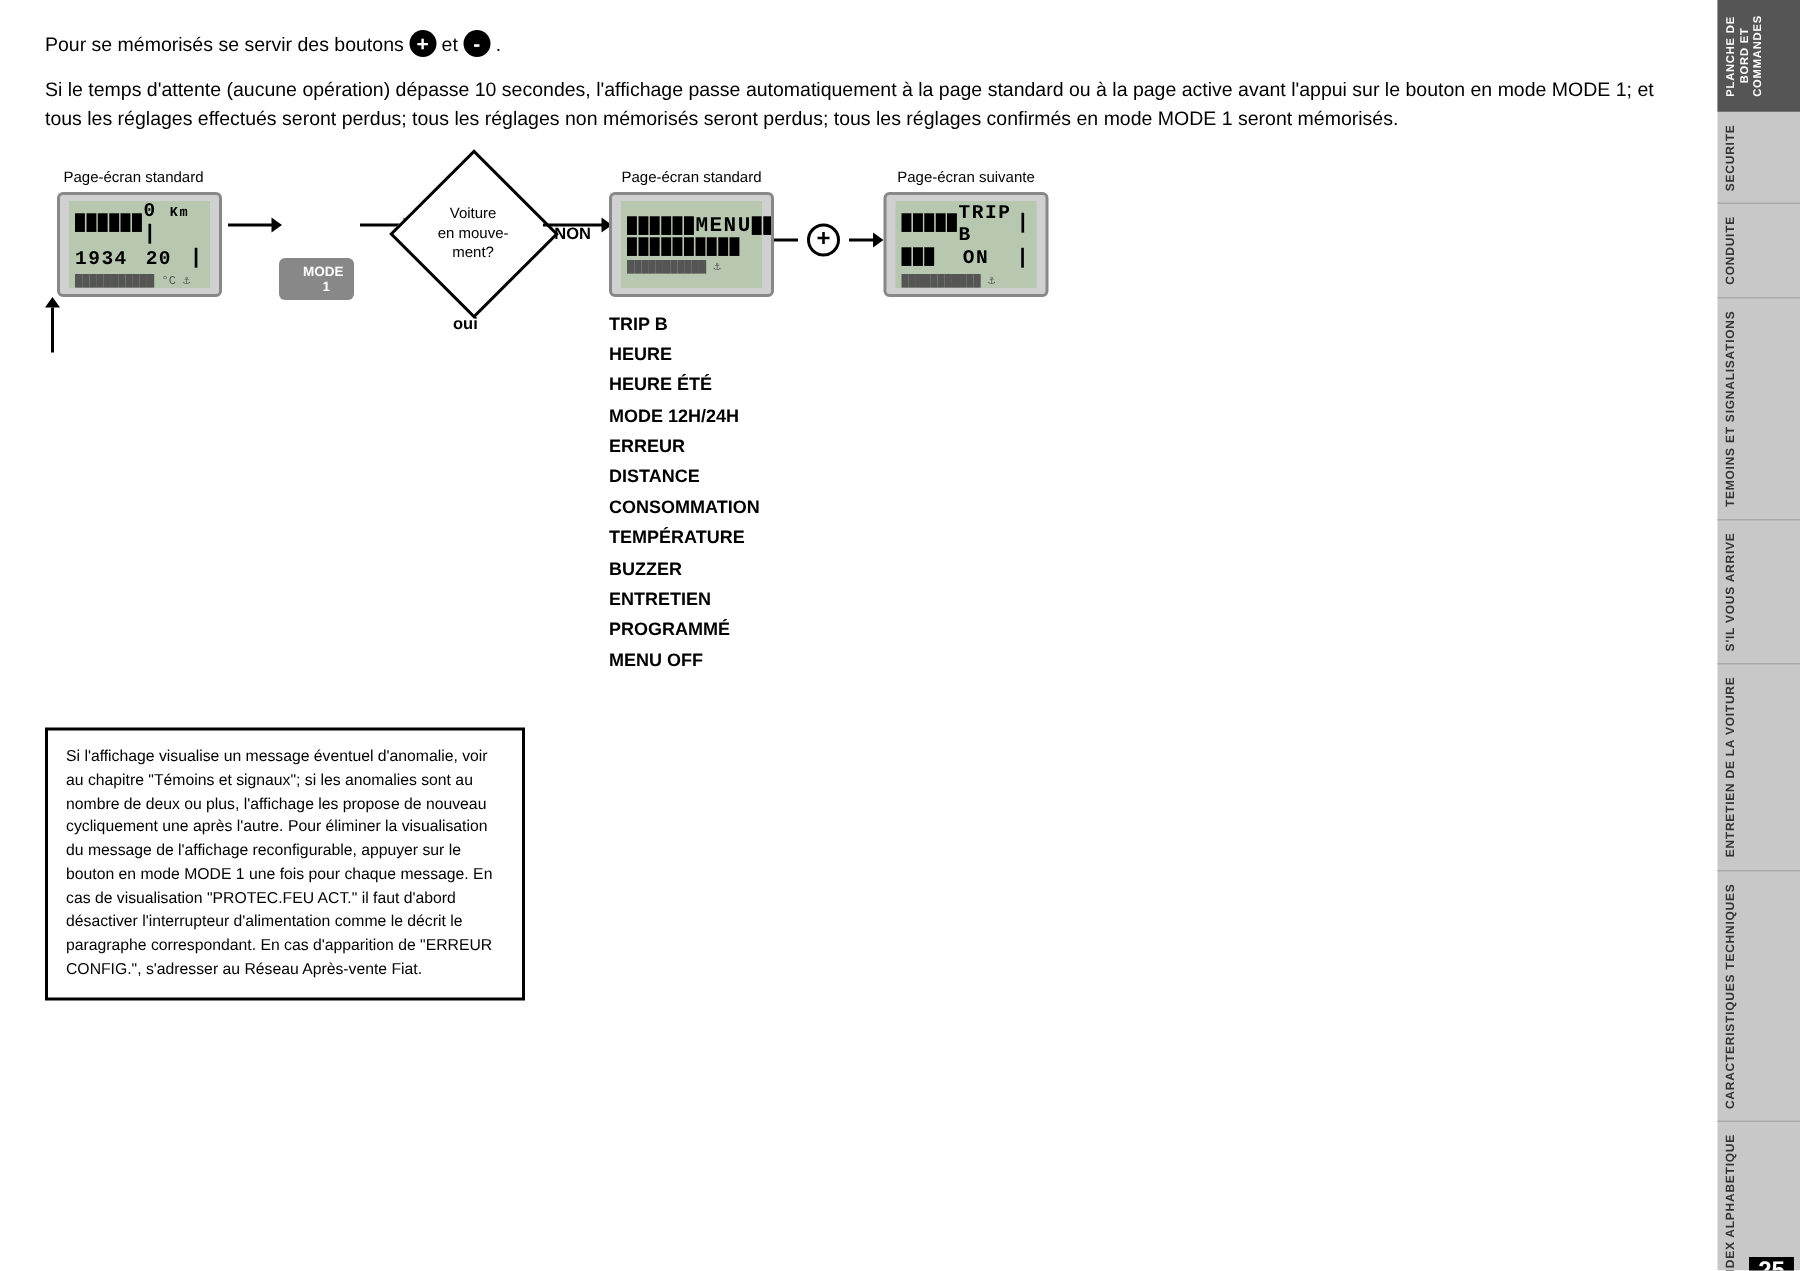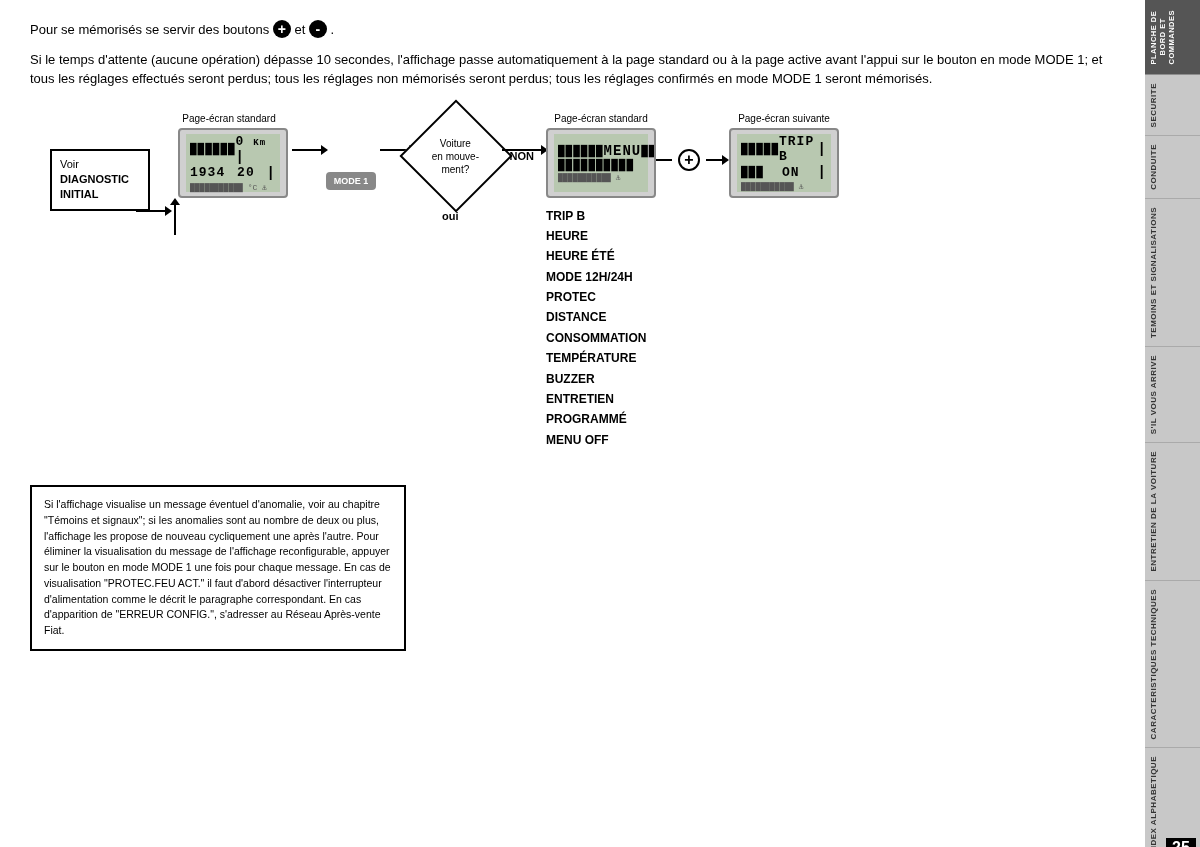--- a/index.html
+++ b/index.html
@@ -149,24 +149,24 @@
       align-items: center;
       justify-content: center;
       position: relative;
     }
 
     
     .mode-button {
       background: #888;
       color: #fff;
       border-radius: 4px;
-      padding: 4px 6px;
+      padding: 4px 16px;
       font-size: 9px;
       font-weight: bold;
-      text-align: center;
+      text-align: right;
       width: 50px;
       margin-top: 35px;
     }
 
     
     .sidebar {
       width: 55px;
       background: #c8c8c8;
       display: flex;
       flex-direction: column;
@@ -253,21 +253,21 @@
       margin-top: 8px;
       font-size: 12px;
       font-weight: bold;
       line-height: 1.7;
     }
 
     
     .info-box {
       border: 2px solid #000;
       padding: 10px 12px;
-      width: 376px;
+      width: 320px;
       font-size: 10.5px;
       line-height: 1.5;
       margin-top: 20px;
     }
 
     
     .plus-circle {
       width: 22px;
       height: 22px;
       border-radius: 50%;
@@ -307,33 +307,20 @@
     <span> </span>
     <span>et</span>
     <span class="circle-btn">-</span>
     .
   </p>
 
   <p class="intro-text">Si le temps d'attente (aucune opération) dépasse 10 secondes, l'affichage passe automatiquement à la page standard ou à la page active avant l'appui sur le bouton en mode MODE 1; et tous les réglages effectués seront perdus; tous les réglages non mémorisés seront perdus; tous les réglages confirmés en mode MODE 1 seront mémorisés.</p>
 
   <div class="diagram-area">
 
-    <div style="display:flex;flex-direction:column;align-items:center;margin-top:40px;">
-      <div class="diagnostic-box">
-        <span>Voir</span><br>
-        <strong>DIAGNOSTIC</strong><br>
-        <strong>INITIAL</strong>
-      </div>
-
-      <div style="margin-top:-36px;margin-left:102px;">
-        <div class="arrow">
-          <div class="arrow-line"></div>
-        </div>
-      </div>
-    </div>
 
     <div style="display:flex;flex-direction:column;align-items:center;margin-top:4px;">
       <div class="screen-label">Page-écran standard</div>
       <div style="display:flex;align-items:flex-start;">
 
         <div style="display:flex;flex-direction:column;align-items:center;margin-right:-2px;margin-top:70px;">
           <div class="arrow-up-head"></div>
           <div class="arrow-up-line"></div>
         </div>
         <div class="screen-box">
@@ -411,21 +398,21 @@
             </div>
           </div>
         </div>
       </div>
 
       <div class="menu-list">
         <div>TRIP B</div>
         <div>HEURE</div>
         <div>HEURE ÉTÉ</div>
         <div>MODE 12H/24H</div>
-        <div>PROTEC</div>
+        <div>ERREUR</div>
         <div>DISTANCE</div>
         <div>CONSOMMATION</div>
         <div>TEMPÉRATURE</div>
         <div>BUZZER</div>
         <div>ENTRETIEN</div>
         <div>PROGRAMMÉ</div>
         <div>MENU OFF</div>
       </div>
     </div>
 

